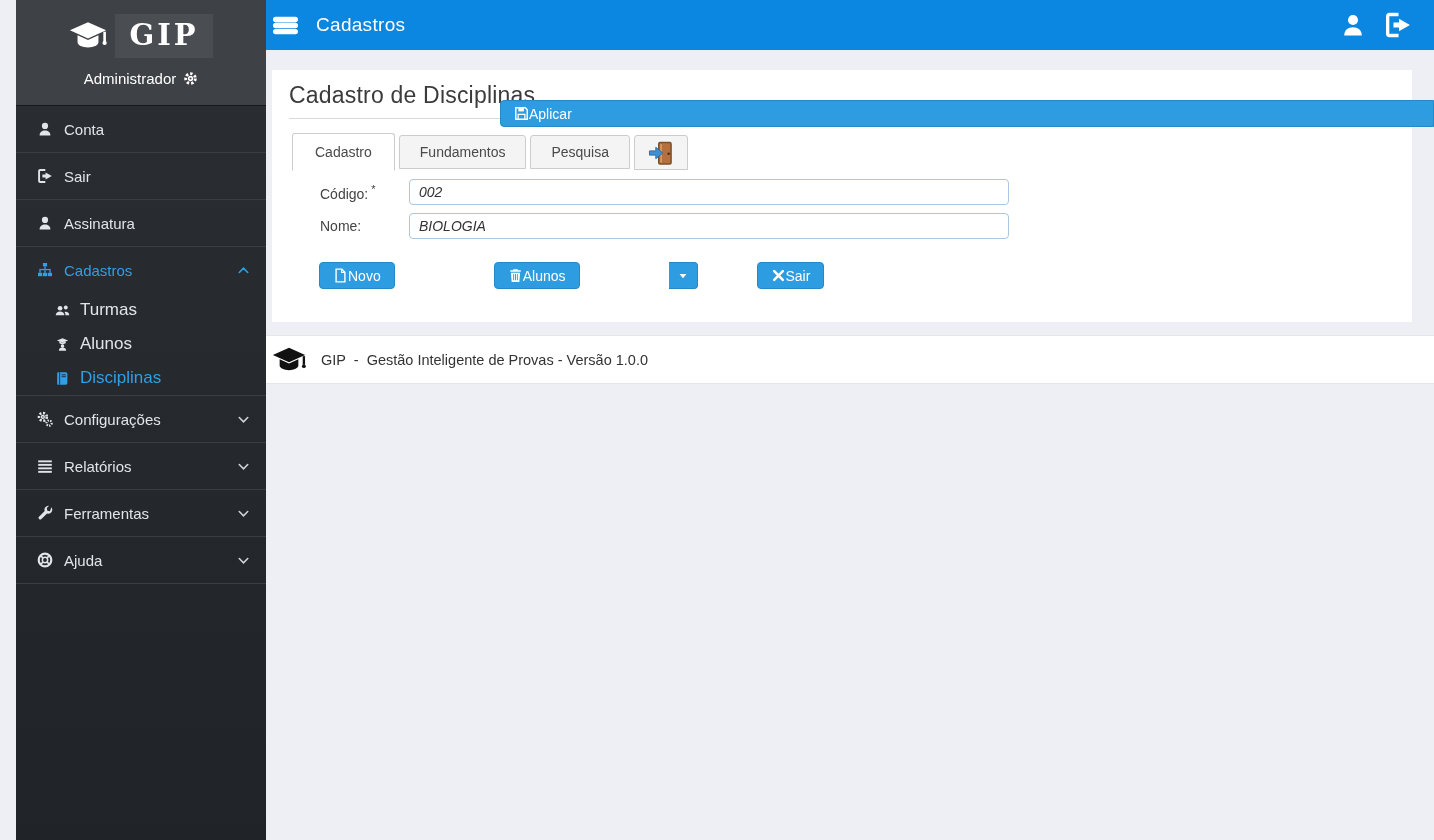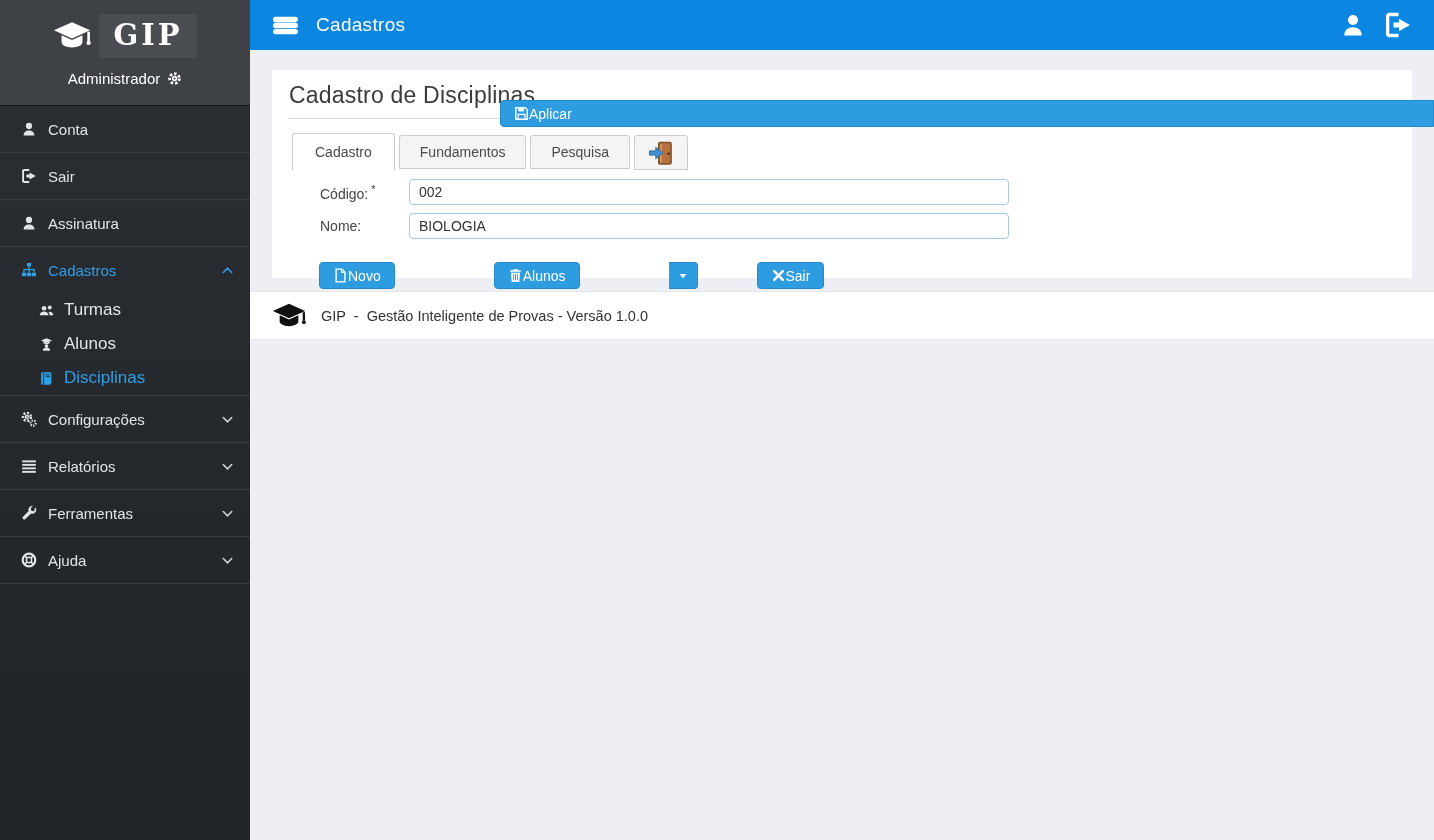--- a/index.html
+++ b/index.html
@@ -1,20 +1,20 @@
 <!DOCTYPE html>
 <html><head>
 <meta charset="utf-8">
 <style>
   * { margin:0; padding:0; box-sizing:border-box; }
   html,body { width:1434px; height:840px; overflow:hidden;
     font-family:"Liberation Sans","DejaVu Sans",sans-serif; background:#edeff4; }
 
   
-  .sidebar { position:absolute; left:0; top:0; width:250px; height:840px;
+  .sidebar { position:absolute; left:16px; top:0; width:250px; height:840px;
     background:linear-gradient(#2b2e33, #202328); z-index:5; }
   .sidebar-header { height:105px; background:#3e4146; padding-top:10px; }
   .logo-row { display:flex; align-items:center; justify-content:center; height:52px; }
   .logo-cap { color:#fff; margin-right:8px; display:flex; }
   .logo-box { background:#4a4d52; padding:4px 14px 6px; }
   .logo-text { color:#fff; font-family:"DejaVu Serif","Liberation Serif",serif;
     font-weight:bold; font-size:29px; letter-spacing:3px; }
   .admin-row { display:flex; align-items:center; justify-content:center; margin-top:8px;
     color:#fff; font-size:15px; gap:7px; }
   .admin-row .gear { display:flex; color:#fff; }
@@ -35,37 +35,37 @@
   
   .topbar { position:absolute; left:250px; top:0; right:0; height:50px; background:#0b86e1;
     display:flex; align-items:center; padding:0 22px; }
   .hamburger { display:flex; color:#fff; cursor:pointer; }
   .topbar-title { color:#fff; font-size:19px; margin-left:17px; letter-spacing:.3px; }
   .topbar-right { margin-left:auto; display:flex; align-items:center; gap:18px; }
   .topbar-right .tb-icon { display:flex; color:#fff; cursor:pointer; }
 
   
   .main { position:absolute; left:250px; top:50px; right:0; bottom:0; background:#edeff4; }
-  .panel { margin:20px 22px 0; background:#fff; height:208px; padding:12px 17px; }
+  .panel { margin:20px 22px 0; background:#fff; height:252px; padding:12px 17px; }
   .page-title { font-size:23px; color:#3b3b3b; font-weight:normal; letter-spacing:.2px; }
   .title-rule { border:none; border-top:1px solid #d9d9d9; margin-top:9px; }
 
   .tabs { display:flex; align-items:flex-start; margin-top:14px; padding-left:3px; }
   .tab { border:1px solid #ccc; background:#f4f4f4; color:#4a4a4a; font-size:14px;
     padding:8px 20px; margin-right:4px; margin-top:2px; border-radius:3px 3px 0 0; cursor:pointer; }
   .tab.active { background:#fff; padding:10px 22px; margin-top:0; border-bottom-color:#fff; }
   .tab.icon-tab { padding:4px 13px 3px; display:flex; align-items:center; }
 
   .form-area { margin-top:8px; padding-left:31px; }
   .form-row { display:flex; align-items:center; margin-bottom:8px; }
   .form-label { width:89px; font-size:14px; color:#444; }
   .form-label sup { font-size:11px; margin-left:3px; }
   .form-input { width:600px; height:26px; border:1px solid #a9c7e0; border-radius:4px;
     padding:3px 9px; font-size:14px; color:#333; outline:none;
-    font-family:"Liberation Sans","DejaVu Sans",sans-serif; }
+    font-family:"Liberation Sans","DejaVu Sans",sans-serif;font-style:italic; }
 
   .buttons-row { display:flex; align-items:center; margin-top:23px; padding-left:30px; }
   .btn { display:inline-flex; align-items:center; height:27px; padding:0 13px;
     background:#2d9ce0; border:1px solid #2589c8; border-radius:4px; color:#fff;
     font-size:14px; cursor:pointer; font-family:inherit; }
   .btn .b-icon { display:flex; }
   .btn-group { display:inline-flex; }
   .btn-group .btn.main { border-radius:4px 0 0 4px; }
   .btn-caret { display:inline-flex; align-items:center; justify-content:center; width:29px;
     height:27px; background:#2d9ce0; border:1px solid #2589c8; border-left:none;

